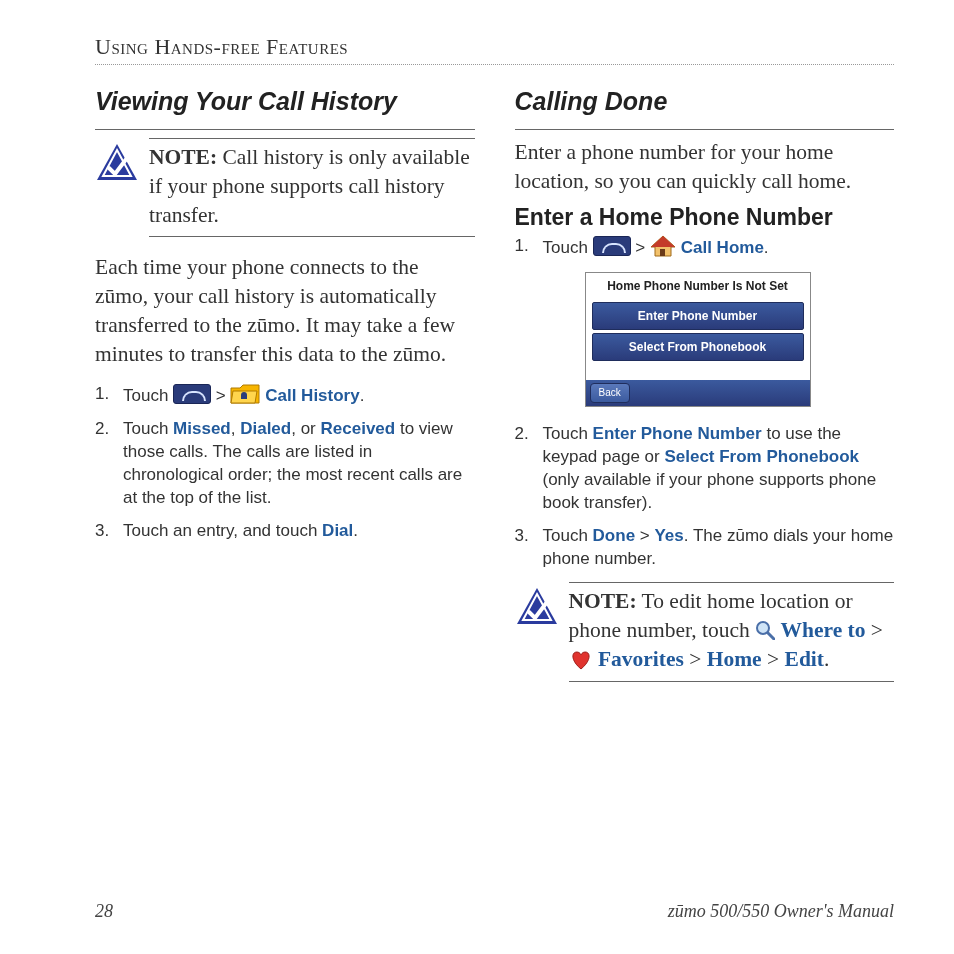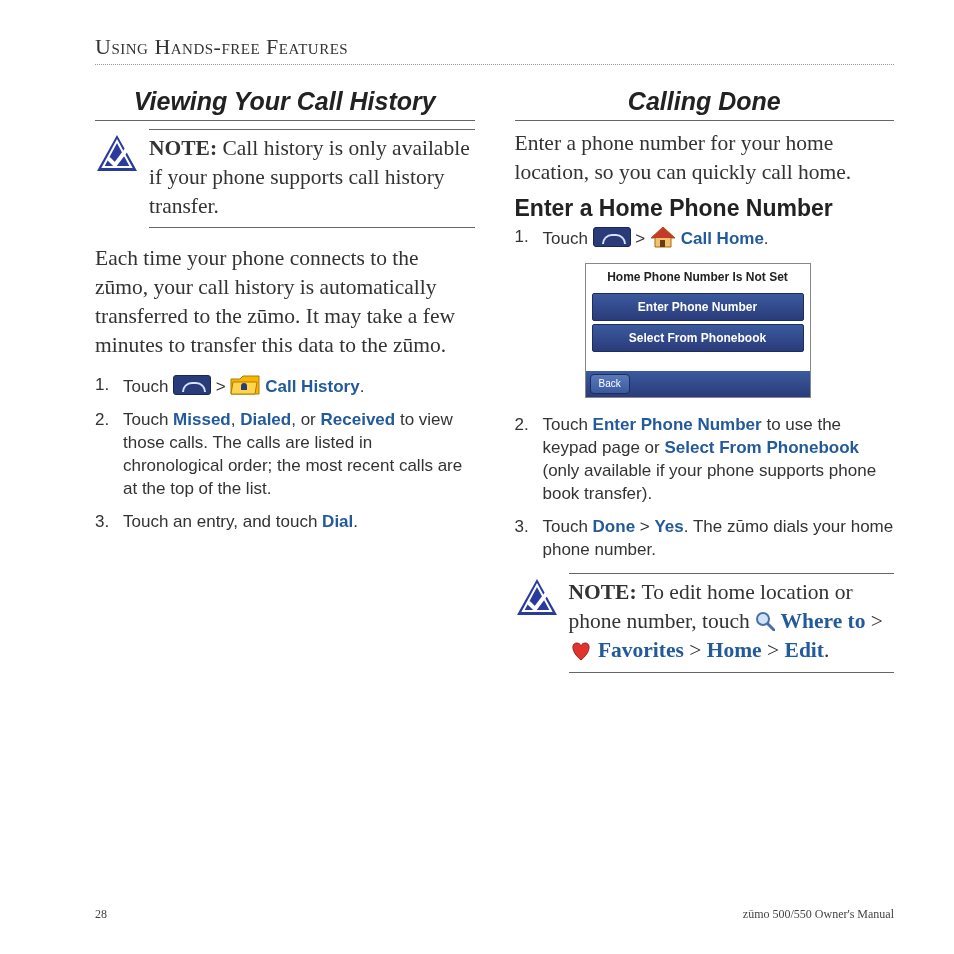--- a/index.html
+++ b/index.html
@@ -32,23 +32,22 @@
     line-height: 1.35;
     color: #333;
   }
   .h2 {
     font-family: Arial, Helvetica, sans-serif;
     font-weight: bold;
     font-style: italic;
     font-size: 25px;
     color: #222;
     border-bottom: 1px solid #666;
-    padding-bottom: 1px;
+    padding-bottom: 10px;
     margin-bottom: 8px;
-    text-align: center;
   }
   .h3 {
     font-family: Arial, Helvetica, sans-serif;
     font-weight: bold;
     font-size: 23px;
     color: #222;
     margin-top: 6px;
     margin-bottom: 2px;
   }
   .note-block {
@@ -164,21 +163,22 @@
     font-size:10px;
     padding:2px 8px;
     border-radius:4px;
   }
 
   .footer {
     position: absolute;
     left: 95px; right: 60px; bottom: 32px;
     display: flex;
     justify-content: space-between;
-    font-size: 12px;
+    font-style: italic;
+    font-size: 18px;
     color: #444;
   }
   .gt { color:#333; font-family: Arial, sans-serif; }
 </style>
 </head>
 <body>
 
 <div class="running-head">Using Hands-free Features</div>
 
 <div class="cols">

